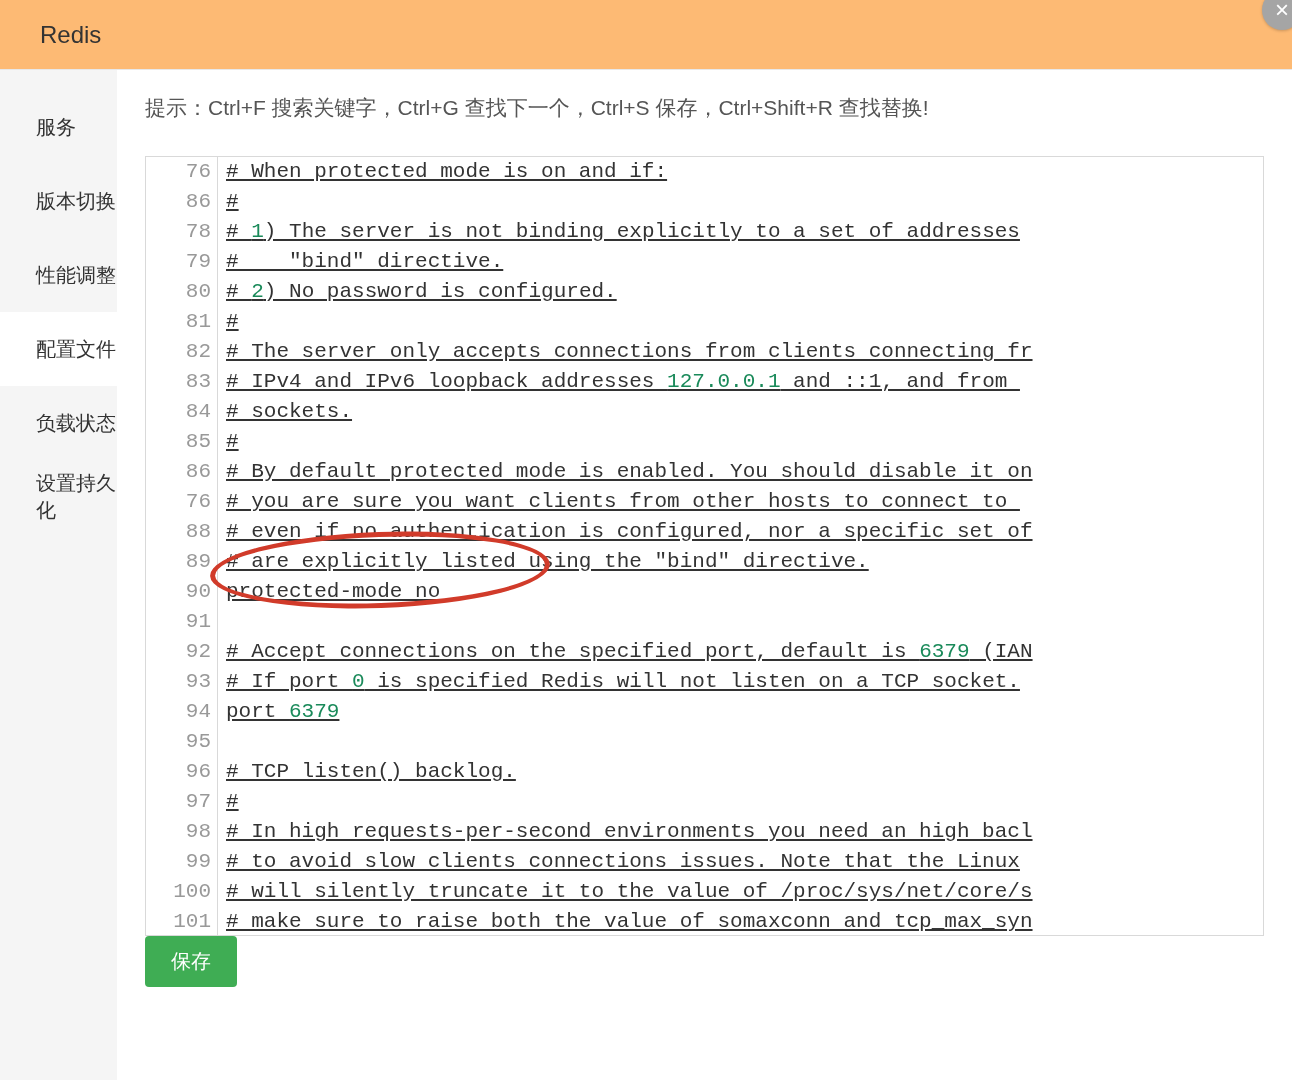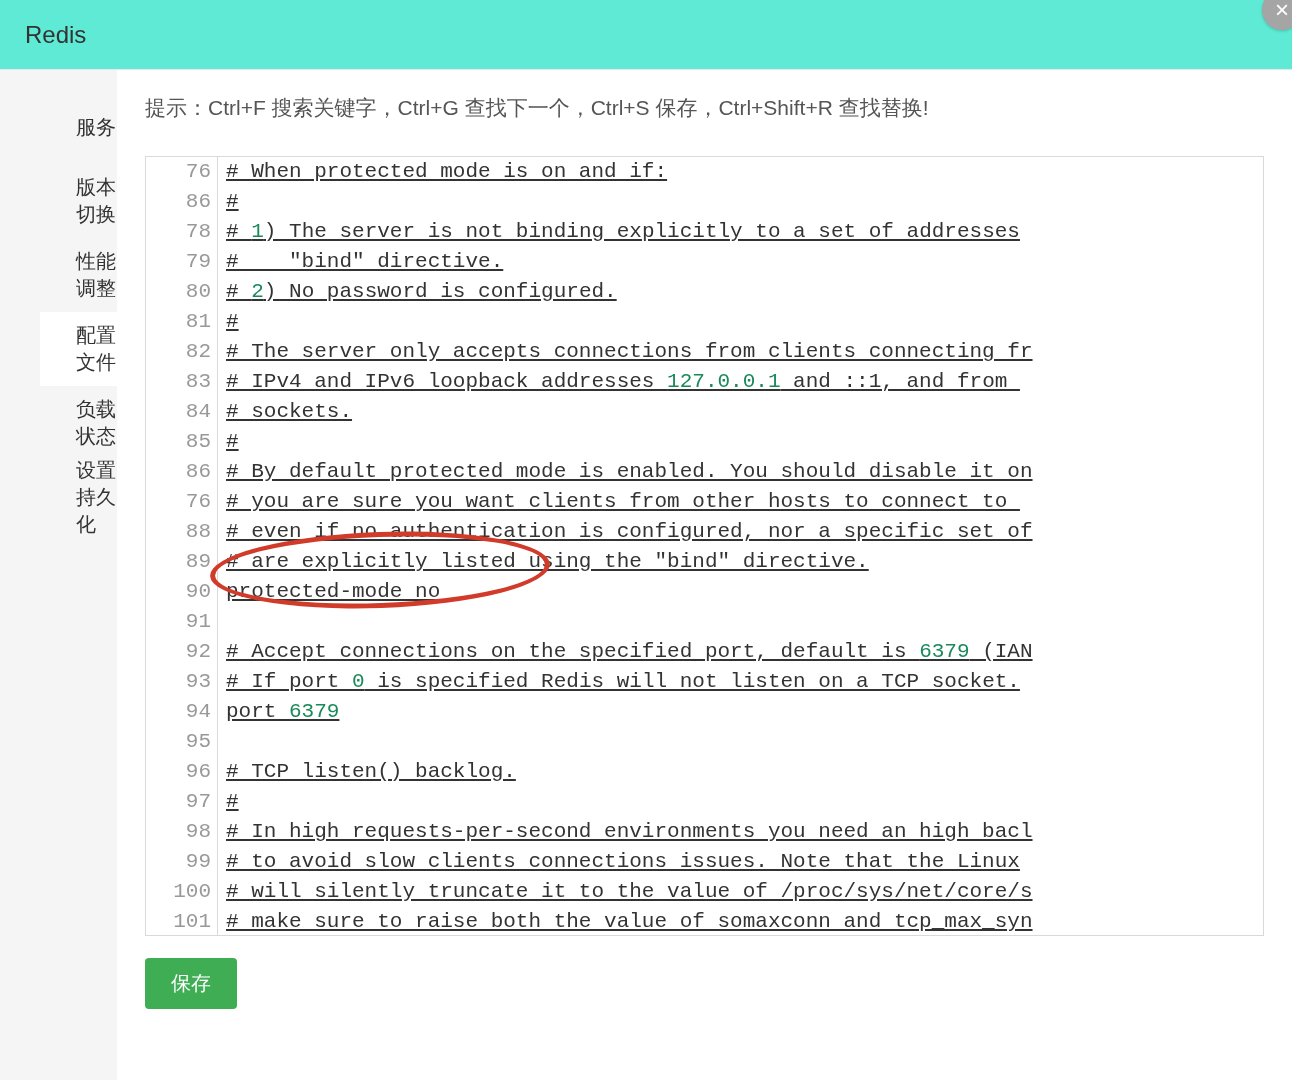--- a/index.html
+++ b/index.html
@@ -10,24 +10,24 @@
     body {
       font-family: -apple-system, BlinkMacSystemFont, "Segoe UI", "PingFang SC", "Microsoft YaHei", sans-serif;
       background: #fff;
       width: 1292px;
       height: 1080px;
       overflow: hidden;
       position: relative;
     }
     .header {
       height: 70px;
-      background: #5eead4;
+      background: #fdba74;
       display: flex;
       align-items: center;
-      padding-left: 25px;
+      padding-left: 40px;
       border-bottom: 1px solid #e8e8e8;
     }
     .header-title {
       font-size: 24px;
       color: #333;
     }
     .container {
       display: flex;
       height: calc(100% - 70px);
     }
@@ -37,21 +37,20 @@
       padding-top: 20px;
     }
     .sidebar-item {
       height: 74px;
       display: flex;
       align-items: center;
       padding-left: 36px;
       font-size: 20px;
       color: #333;
       cursor: pointer;
-      margin-left: 40px;
     }
     .sidebar-item.active {
       background: #fff;
     }
     .main {
       flex: 1;
       padding: 24px 28px;
       background: #fff;
     }
     .hint {
@@ -93,21 +92,20 @@
       height: 30px;
       text-decoration: underline;
     }
     .gutter-line {
       height: 30px;
     }
     .num {
       color: #1a8a5a;
     }
     .save-btn {
-      margin-top: 22px;
       background: #3fad54;
       color: #fff;
       border: none;
       padding: 12px 26px;
       font-size: 20px;
       border-radius: 4px;
       cursor: pointer;
     }
     .close-icon {
       position: absolute;

